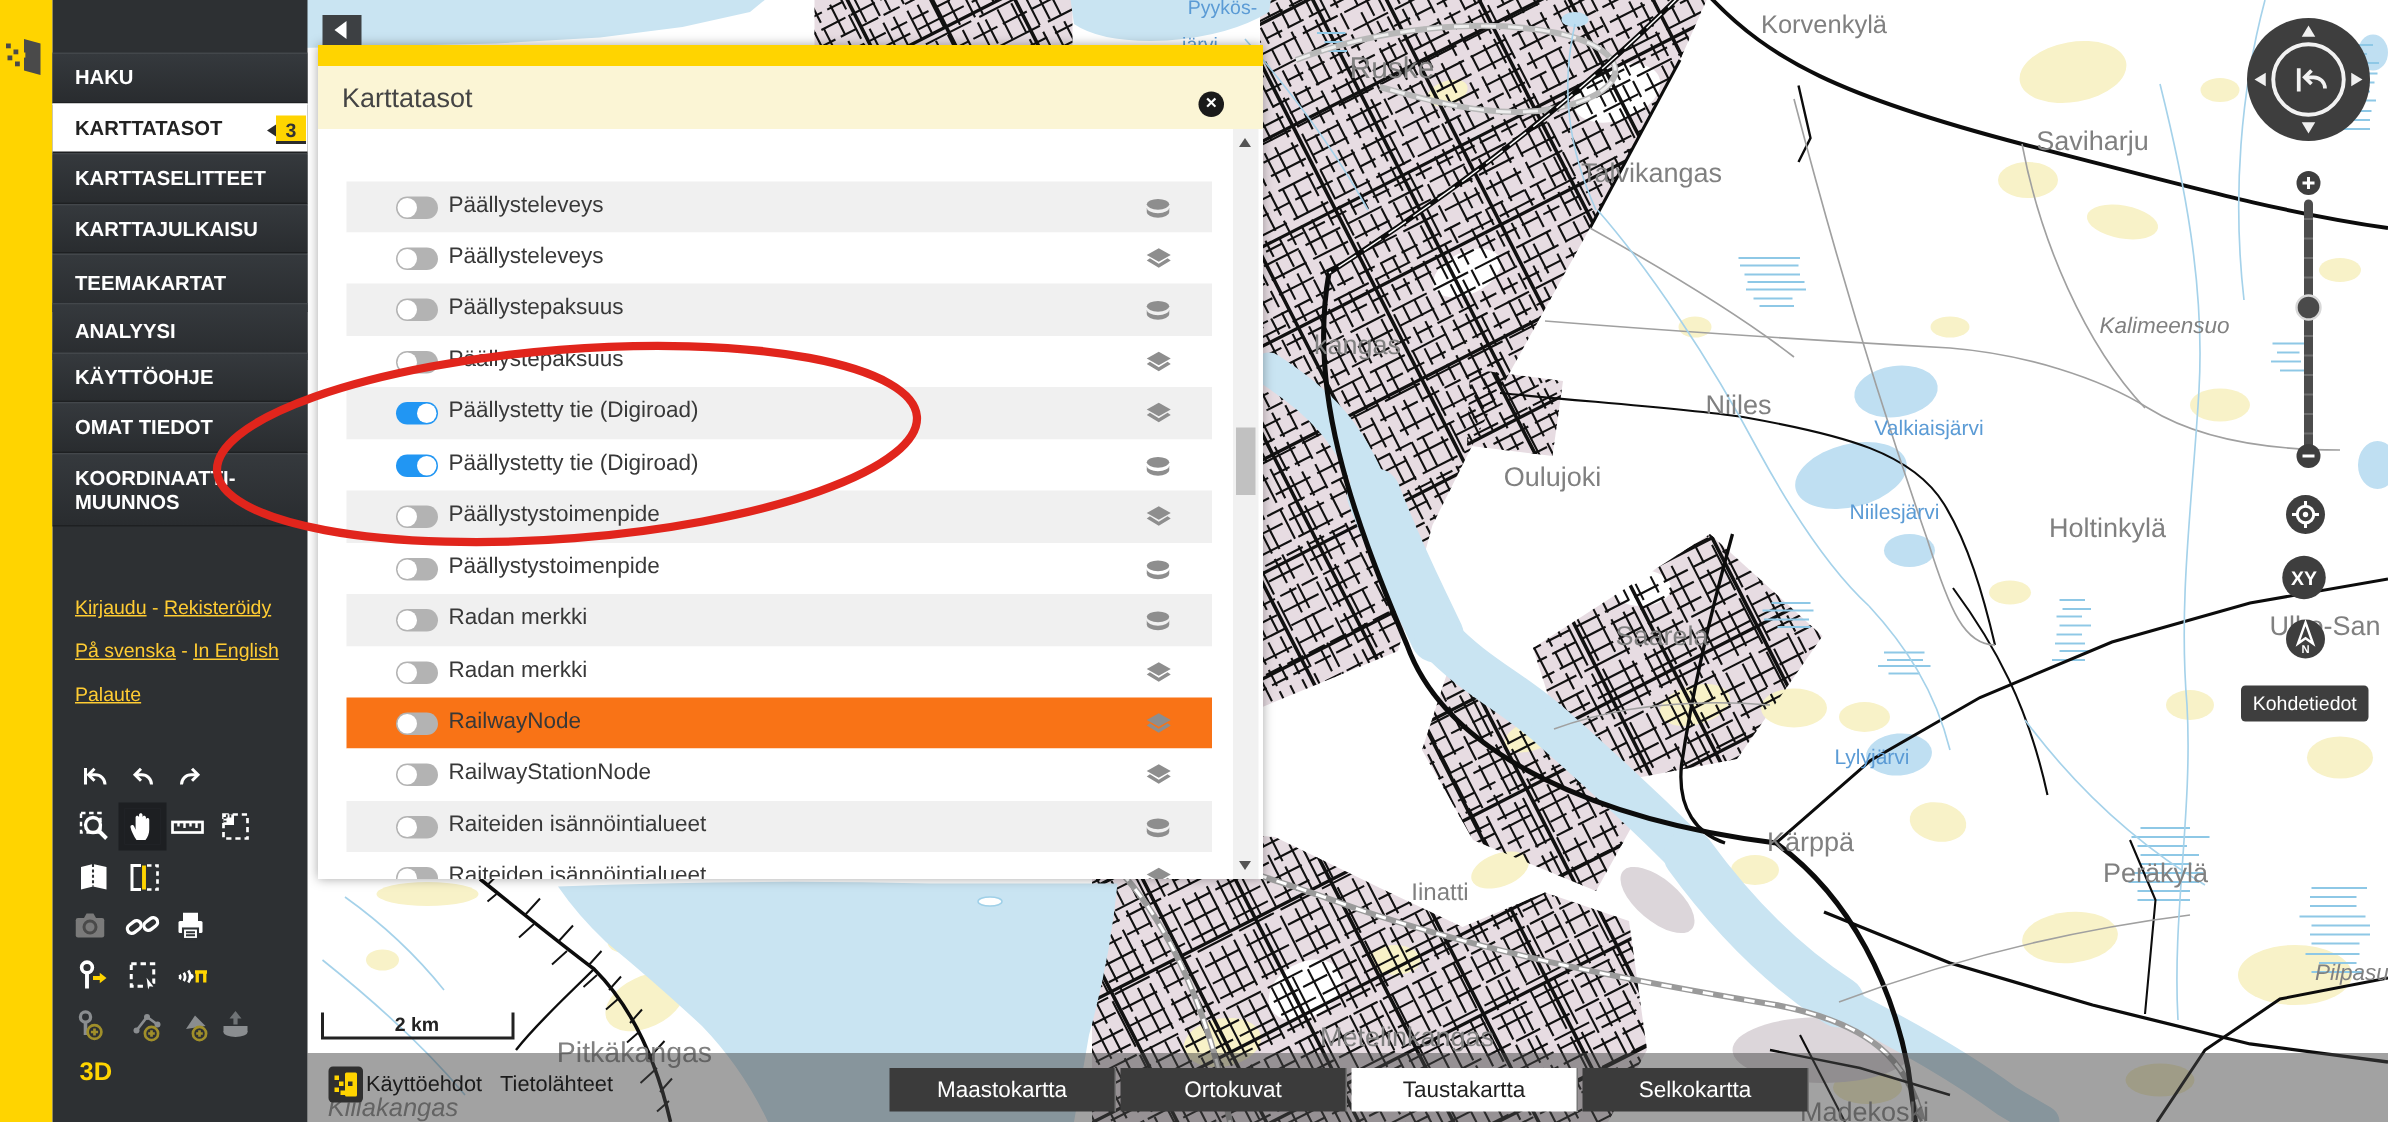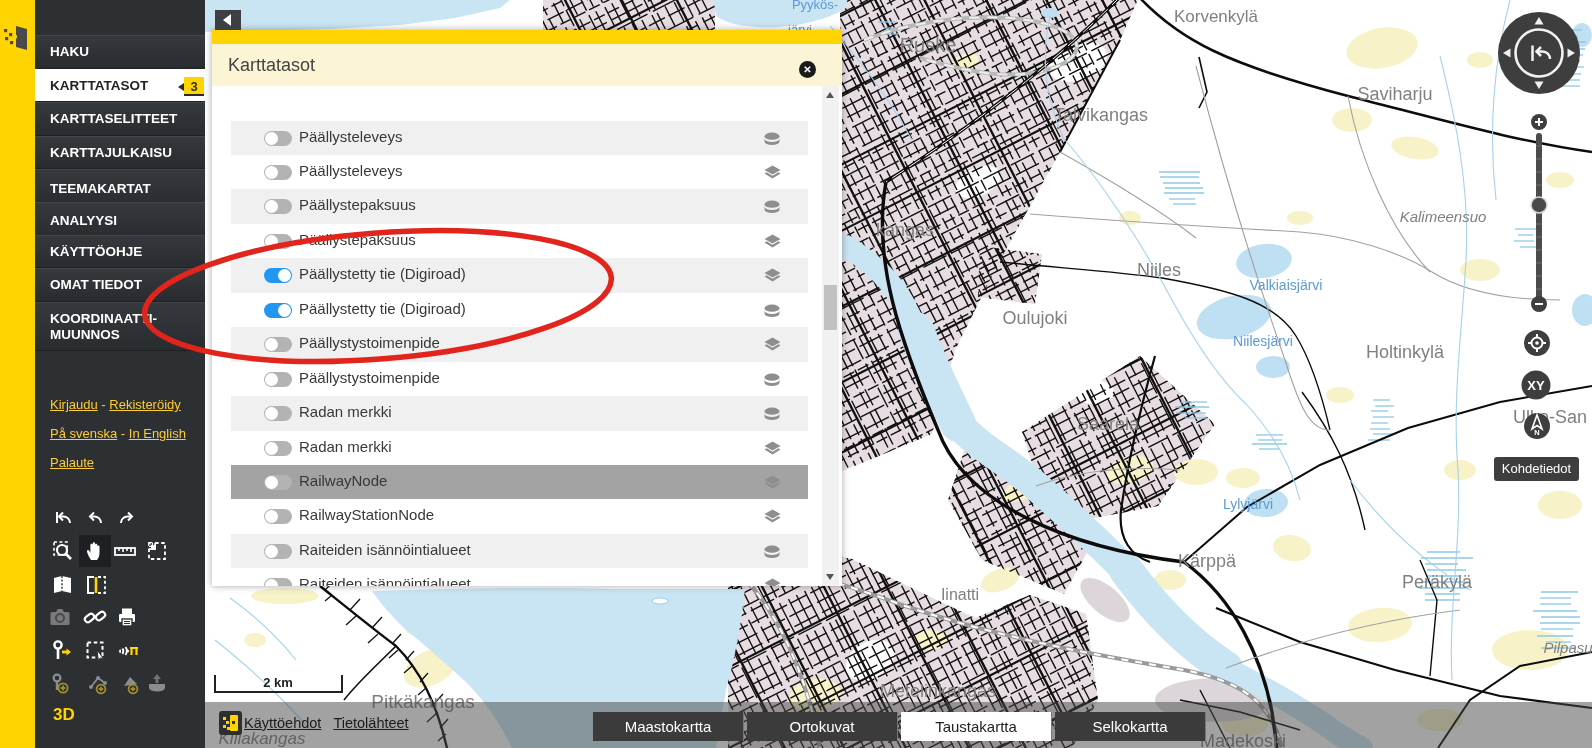--- a/index.html
+++ b/index.html
@@ -40,21 +40,21 @@
 #pthumb{position:absolute;left:2px;top:199px;width:13px;height:45px;background:#c1c1c1}
 .sarr{position:absolute;left:4px;width:0;height:0;border-left:4.5px solid transparent;border-right:4.5px solid transparent}
 #backbtn{position:absolute;left:215px;top:10px;width:26px;height:20px;background:#3d4043;z-index:11}
 #backbtn:before{content:"";position:absolute;left:8px;top:4px;width:0;height:0;border-top:6px solid transparent;border-bottom:6px solid transparent;border-right:8px solid #fff}
 
 #bbar{position:absolute;left:205px;top:702px;width:1387px;height:46px;background:rgba(70,70,70,0.5);z-index:5}
 .bbtn{position:absolute;top:10px;width:151px;height:29px;background:#3b3b3b;color:#fff;font-size:15px;text-align:center;line-height:29px;border-right:1px solid #777}
 .bbtn.sel{background:#fff;color:#222}
 #blogo{position:absolute;left:14px;top:9px;width:23px;height:24px;background:#2f2f2f;border-radius:3px}
 #blinks{position:absolute;left:39px;top:13px;font-size:14.5px;color:#1b1b1b}
-#blinks span{text-decoration:underline;margin-right:12px}
+#blinks span{margin-right:12px}
 
 #tooltip{position:absolute;left:1494px;top:457px;width:85px;height:24px;background:#3e3e3e;border-radius:3px;color:#fff;font-size:13px;text-align:center;line-height:24px;z-index:30}
 #redellipse{position:absolute;left:0;top:0;z-index:40;pointer-events:none}
 #scalebar{position:absolute;left:214px;top:665px;z-index:4}
 </style></head>
 <body>
 <svg id="map" width="1592" height="748" viewBox="0 0 1592 748">
     <defs>
       <clipPath id="u0">
         <polygon points="543,-5 715,-5 715,32 543,32"></polygon>
@@ -615,21 +615,21 @@
           </svg></span>
       </div>
       <div class="prow" style="top:344.5px;background:#ffffff">
         <span class="tgl"></span>
         <span class="plabel">Radan merkki</span>
         <span class="picon"><svg width="19" height="15" viewBox="0 0 19 15">
             <path d="M9.5 0.5 L17.5 5 9.5 9.5 1.5 5 Z" fill="#8e8e8e"></path>
             <path d="M3.6 7.2 L1.5 8.6 9.5 13.5 17.5 8.6 15.4 7.2 9.5 10.8 Z" fill="#8e8e8e"></path>
           </svg></span>
       </div>
-      <div class="prow" style="top:379.0px;background:#a3a3a3">
+      <div class="prow" style="top:379.0px;background:#f97316">
         <span class="tgl"></span>
         <span class="plabel">RailwayNode</span>
         <span class="picon"><svg width="19" height="15" viewBox="0 0 19 15">
             <path d="M9.5 0.5 L17.5 5 9.5 9.5 1.5 5 Z" fill="#8e8e8e"></path>
             <path d="M3.6 7.2 L1.5 8.6 9.5 13.5 17.5 8.6 15.4 7.2 9.5 10.8 Z" fill="#8e8e8e"></path>
           </svg></span>
       </div>
       <div class="prow" style="top:413.4px;background:#ffffff">
         <span class="tgl"></span>
         <span class="plabel">RailwayStationNode</span>

